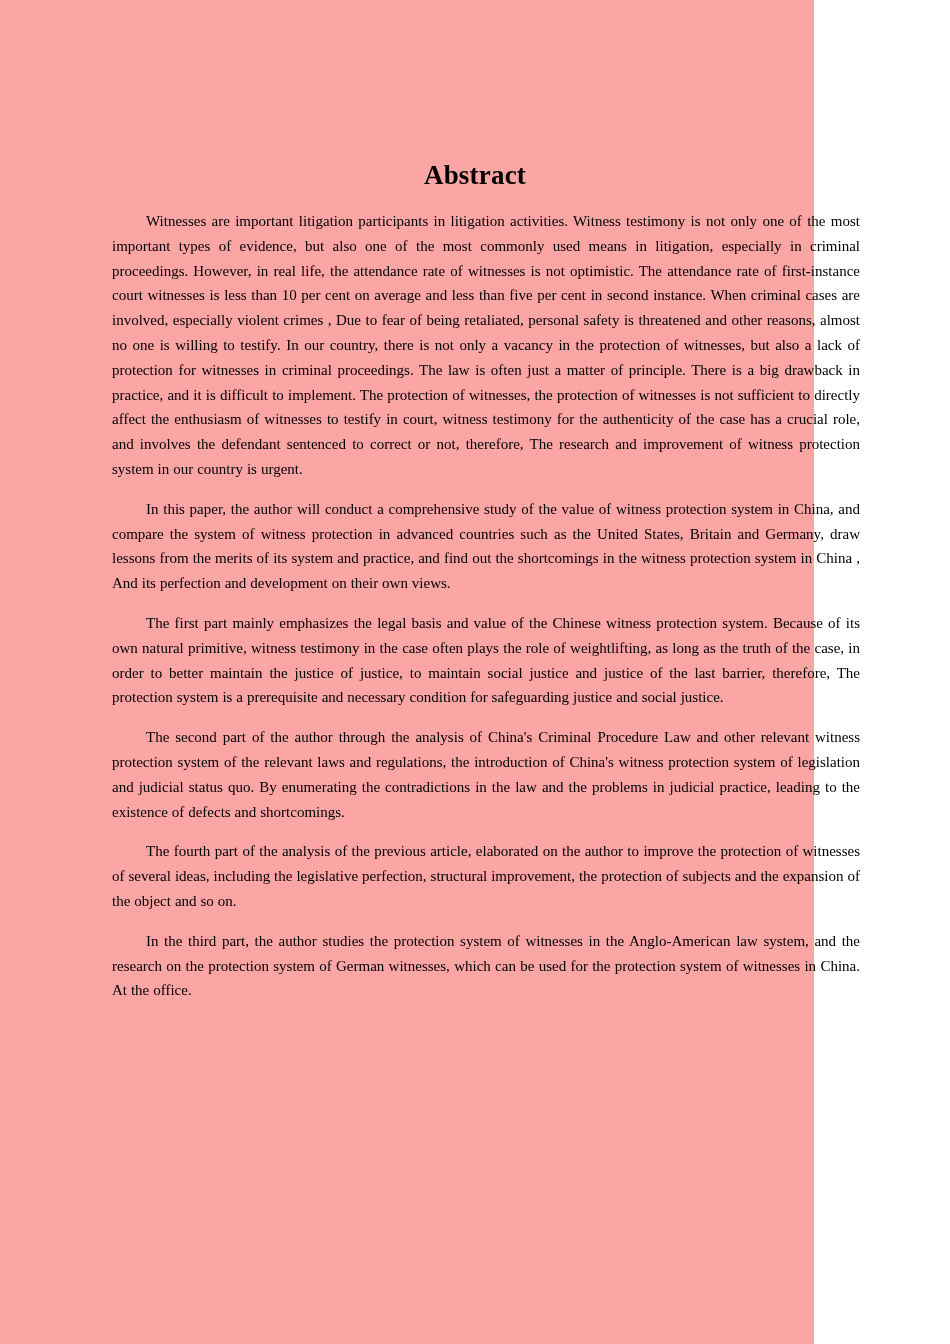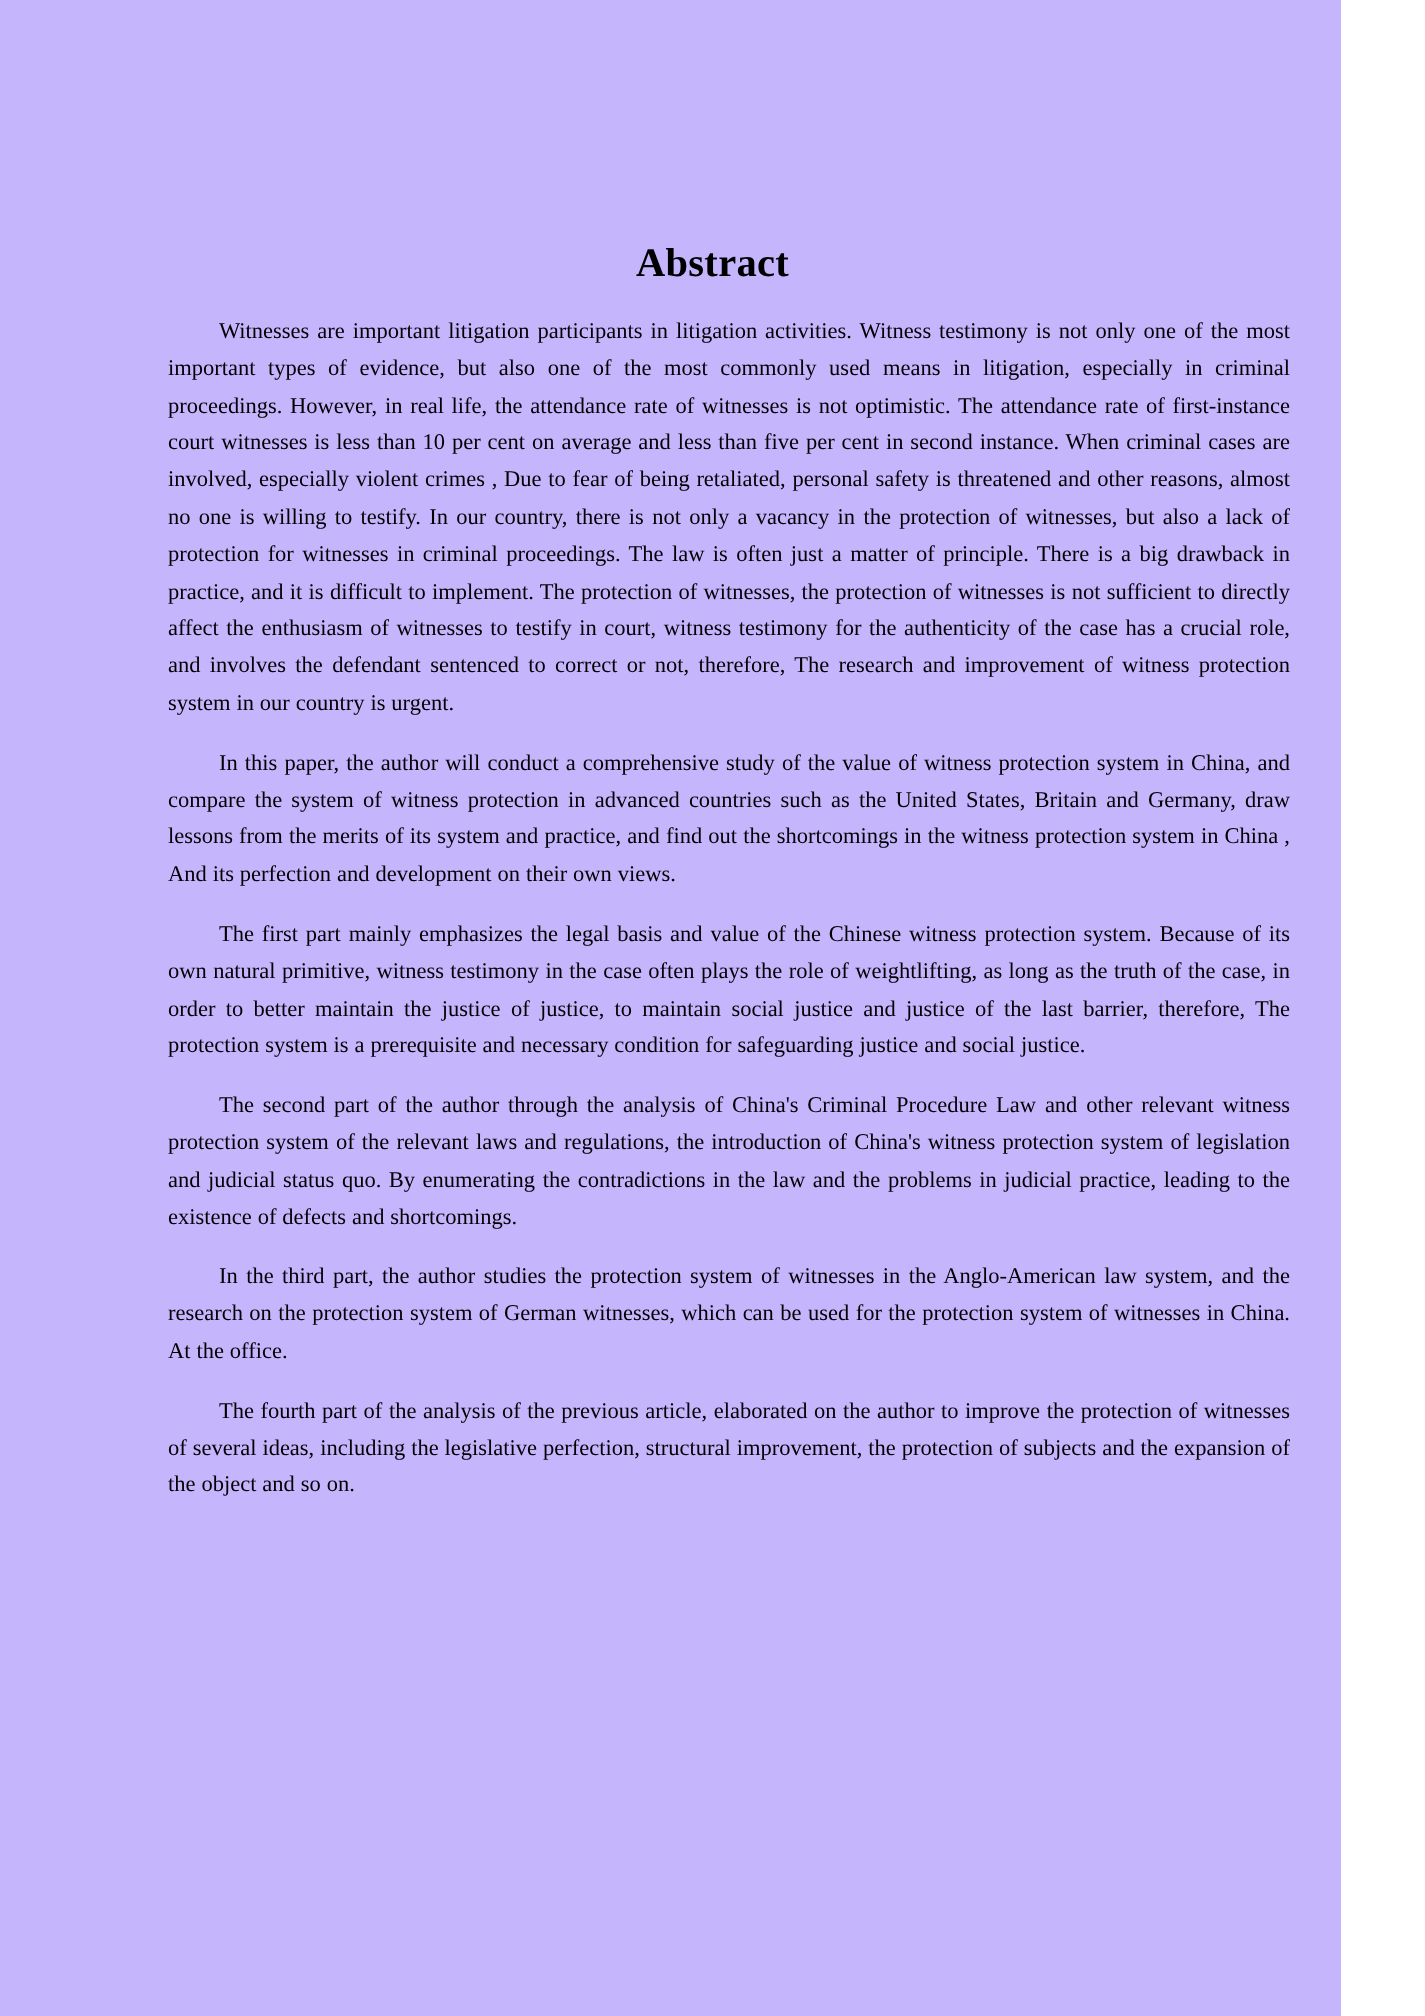--- a/index.html
+++ b/index.html
@@ -11,23 +11,23 @@
   body {
     width: 950px;
     height: 1344px;
     position: relative;
     overflow: hidden;
     font-family: "Liberation Serif", "DejaVu Serif", serif;
     color: #000000;
     -webkit-font-smoothing: antialiased;
   }
   .page {
-    width: 894px;
+    width: 814px;
     height: 1344px;
-    background: #c4b5fd;
+    background: #fca5a5;
     position: relative;
     box-sizing: border-box;
   }
   .doc-title {
     position: absolute;
     top: 140px;
     left: 0;
     width: 950px;
     text-align: center;
     font-size: 27px;
@@ -62,17 +62,17 @@
 
 <div class="page">
 
   <h1 class="doc-title">Abstract</h1>
 
   <div class="body-block">
     <p class="para">Witnesses are important litigation participants in litigation activities. Witness testimony is not only one of the most important types of evidence, but also one of the most commonly used means in litigation, especially in criminal proceedings. However, in real life, the attendance rate of witnesses is not optimistic. The attendance rate of first-instance court witnesses is less than 10 per cent on average and less than five per cent in second instance. When criminal cases are involved, especially violent crimes , Due to fear of being retaliated, personal safety is threatened and other reasons, almost no one is willing to testify. In our country, there is not only a vacancy in the protection of witnesses, but also a lack of protection for witnesses in criminal proceedings. The law is often just a matter of principle. There is a big drawback in practice, and it is difficult to implement. The protection of witnesses, the protection of witnesses is not sufficient to directly affect the enthusiasm of witnesses to testify in court, witness testimony for the authenticity of the case has a crucial role, and involves the defendant sentenced to correct or not, therefore, The research and improvement of witness protection system in our country is urgent.</p>
     <p class="para">In this paper, the author will conduct a comprehensive study of the value of witness protection system in China, and compare the system of witness protection in advanced countries such as the United States, Britain and Germany, draw lessons from the merits of its system and practice, and find out the shortcomings in the witness protection system in China , And its perfection and development on their own views.</p>
     <p class="para">The first part mainly emphasizes the legal basis and value of the Chinese witness protection system. Because of its own natural primitive, witness testimony in the case often plays the role of weightlifting, as long as the truth of the case, in order to better maintain the justice of justice, to maintain social justice and justice of the last barrier, therefore, The protection system is a prerequisite and necessary condition for safeguarding justice and social justice.</p>
     <p class="para">The second part of the author through the analysis of China's Criminal Procedure Law and other relevant witness protection system of the relevant laws and regulations, the introduction of China's witness protection system of legislation and judicial status quo. By enumerating the contradictions in the law and the problems in judicial practice, leading to the existence of defects and shortcomings.</p>
+    <p class="para">The fourth part of the analysis of the previous article, elaborated on the author to improve the protection of witnesses of several ideas, including the legislative perfection, structural improvement, the protection of subjects and the expansion of the object and so on.</p>
     <p class="para">In the third part, the author studies the protection system of witnesses in the Anglo-American law system, and the research on the protection system of German witnesses, which can be used for the protection system of witnesses in China. At the office.</p>
-    <p class="para">The fourth part of the analysis of the previous article, elaborated on the author to improve the protection of witnesses of several ideas, including the legislative perfection, structural improvement, the protection of subjects and the expansion of the object and so on.</p>
   </div>
 
 </div>
 
 </body></html>

